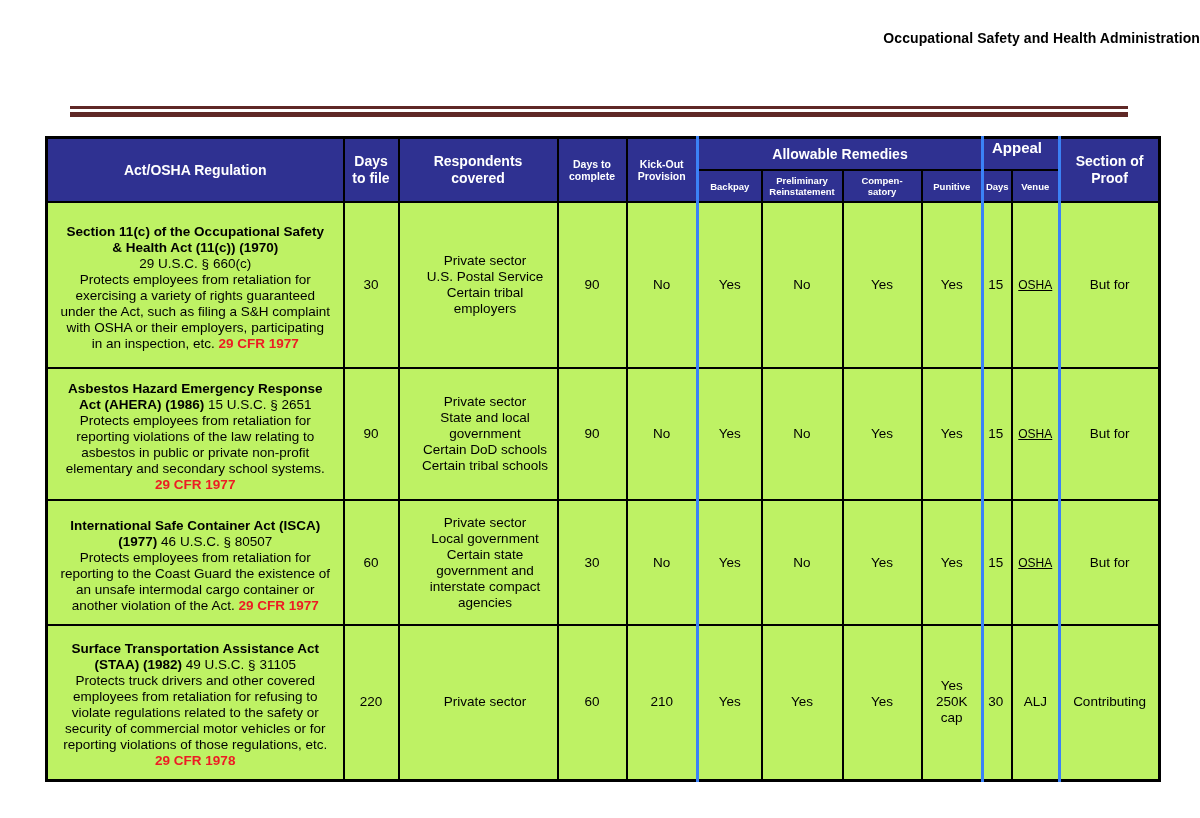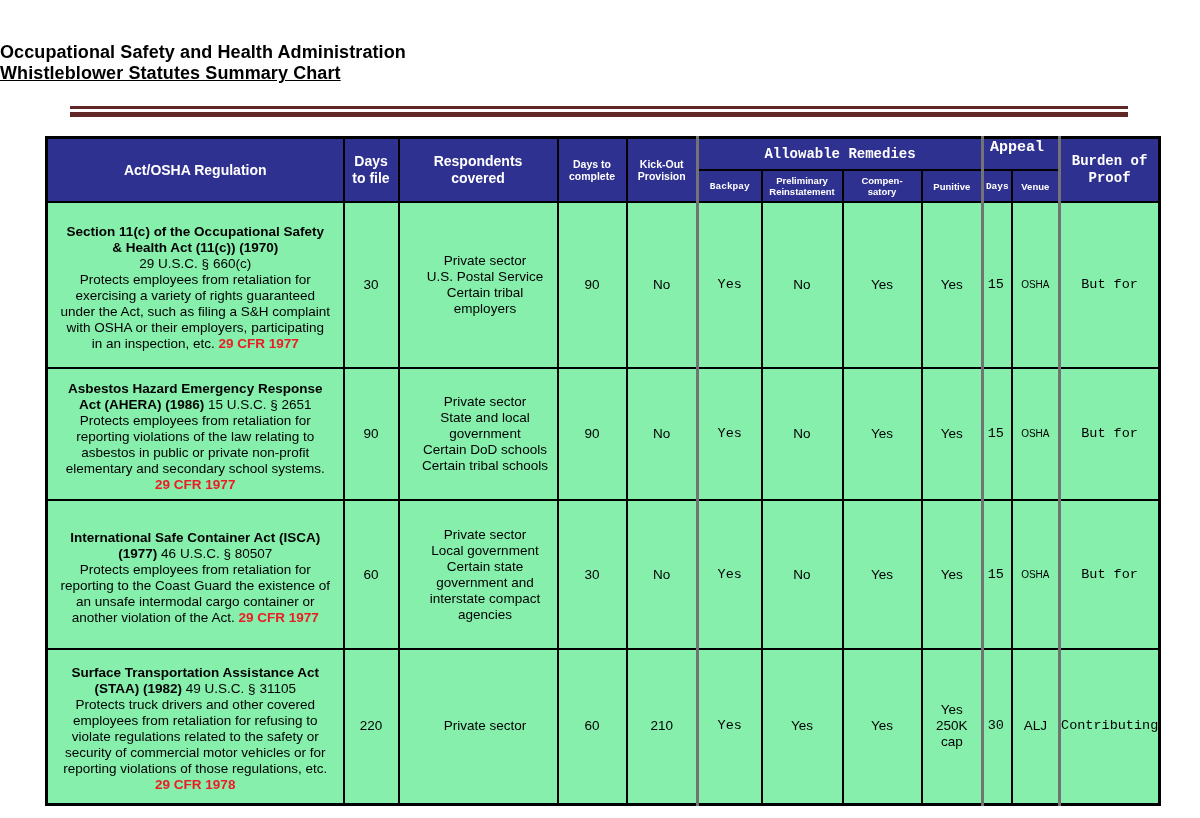--- a/index.html
+++ b/index.html
@@ -6,85 +6,84 @@
   body{
     width:1200px;height:818px;
     font-family:"Liberation Sans","DejaVu Sans",sans-serif;
     color:#000;
     position:relative;
   }
   .page{position:absolute;inset:0;background:#fff;}
 
   
   .doc-title{
-    position:absolute;top:42px;left:0;width:100%;
-    text-align:left;font-weight:bold;font-size:18px;line-height:21px;
+    position:absolute;top:28px;left:0;width:100%;
+    text-align:right;font-weight:bold;font-size:14px;line-height:21px;
     letter-spacing:.1px;
   }
   .doc-title .u{text-decoration:underline;}
 
   
   .double-rule{
     position:absolute;top:106px;left:70px;width:1058px;height:3px;
     border-top:3px solid #5f2826;border-bottom:5px solid #5f2826;
   }
 
   
   table.chart{
     position:absolute;top:136px;left:45px;
     width:1113px;border-collapse:collapse;table-layout:fixed;
     border:3px solid #000;
   }
   .chart th,.chart td{border:2px solid #000;padding:0;}
-  .chart .grp-l{border-left:3px solid #737373;font-family:Liberation Mono, monospace;}
+  .chart .grp-l{border-left:3px solid #3b82f6;}
 
   
   .chart thead th{
     background:#2f3191;color:#fff;font-weight:bold;
     text-align:center;vertical-align:middle;white-space:pre-line;
   }
   .chart thead tr:nth-child(1){height:30px;}
   .chart thead tr:nth-child(2){height:32px;}
   th.big{font-size:14px;line-height:17px;}
   th.small{font-size:10.5px;line-height:12px;margin-left:44px;}
   th.sub{font-size:9.5px;line-height:11px;}
   th.appeal-h{text-align:right;vertical-align:bottom;padding:0 8px 13px 0;font-size:15px;}
 
   
   .chart tbody tr:nth-child(1){height:166px;}
   .chart tbody tr:nth-child(2){height:128px;}
-  .chart tbody tr:nth-child(3){height:149px;}
+  .chart tbody tr:nth-child(3){height:125px;}
   .chart tbody tr:nth-child(4){height:155px;}
 
   .chart tbody td{
     text-align:center;vertical-align:middle;
-    font-size:13.5px;line-height:16px;background:#86efac;
+    font-size:13.5px;line-height:16px;background:#bef264;
   }
   td.act-cell{
     text-align:left;vertical-align:top;
     padding:12px 12px 6px 12px;line-height:16.5px;font-size:13.5px;
   }
   td.act-cell .cfr{color:#ed1c24;font-weight:bold;}
   td.resp-cell{
     text-align:left;padding-left:20px;padding-right:6px;
     white-space:pre-line;line-height:16.5px;margin-left:21px;
   }
   td.pre{white-space:pre-line;line-height:15px;}
   td.days-cell{text-align:right;padding-right:3px;}
   td.venue-cell{font-size:13px;}
-  td.venue-cell.small-text{font-size:10px;}
+  td.venue-cell.small-text{font-size:12px;text-decoration:underline;}
 </style>
 </head>
 <body>
 
 <div class="page">
 
   <div class="doc-title">
     <div>Occupational Safety and Health Administration</div>
-    <div class="u">Whistleblower Statutes Summary Chart</div>
   </div>
 
   <div class="double-rule"></div>
 
   <table class="chart">
     <colgroup>
       <col style="width:297px">
         <col style="width:55px">
         <col style="width:159px">
       <col style="width:69px">
@@ -103,21 +102,21 @@
         <th rowspan="2" class="big">Days
 to file</th>
         <th rowspan="2" class="big">Respondents
 covered</th>
         <th rowspan="2" class="small">Days to
 complete</th>
         <th rowspan="2" class="small">Kick-Out
 Provision</th>
         <th colspan="4" class="big grp-l">Allowable Remedies</th>
         <th colspan="2" class="big appeal-h grp-l">Appeal</th>
-        <th rowspan="2" class="big grp-l">Burden of
+        <th rowspan="2" class="big grp-l">Section of
 Proof</th>
       </tr>
       <tr>
         <th class="sub grp-l">Backpay</th>
         <th class="sub">Preliminary
 Reinstatement</th>
         <th class="sub">Compen-
 satory</th>
         <th class="sub">Punitive</th>
         <th class="sub grp-l">Days</th>

